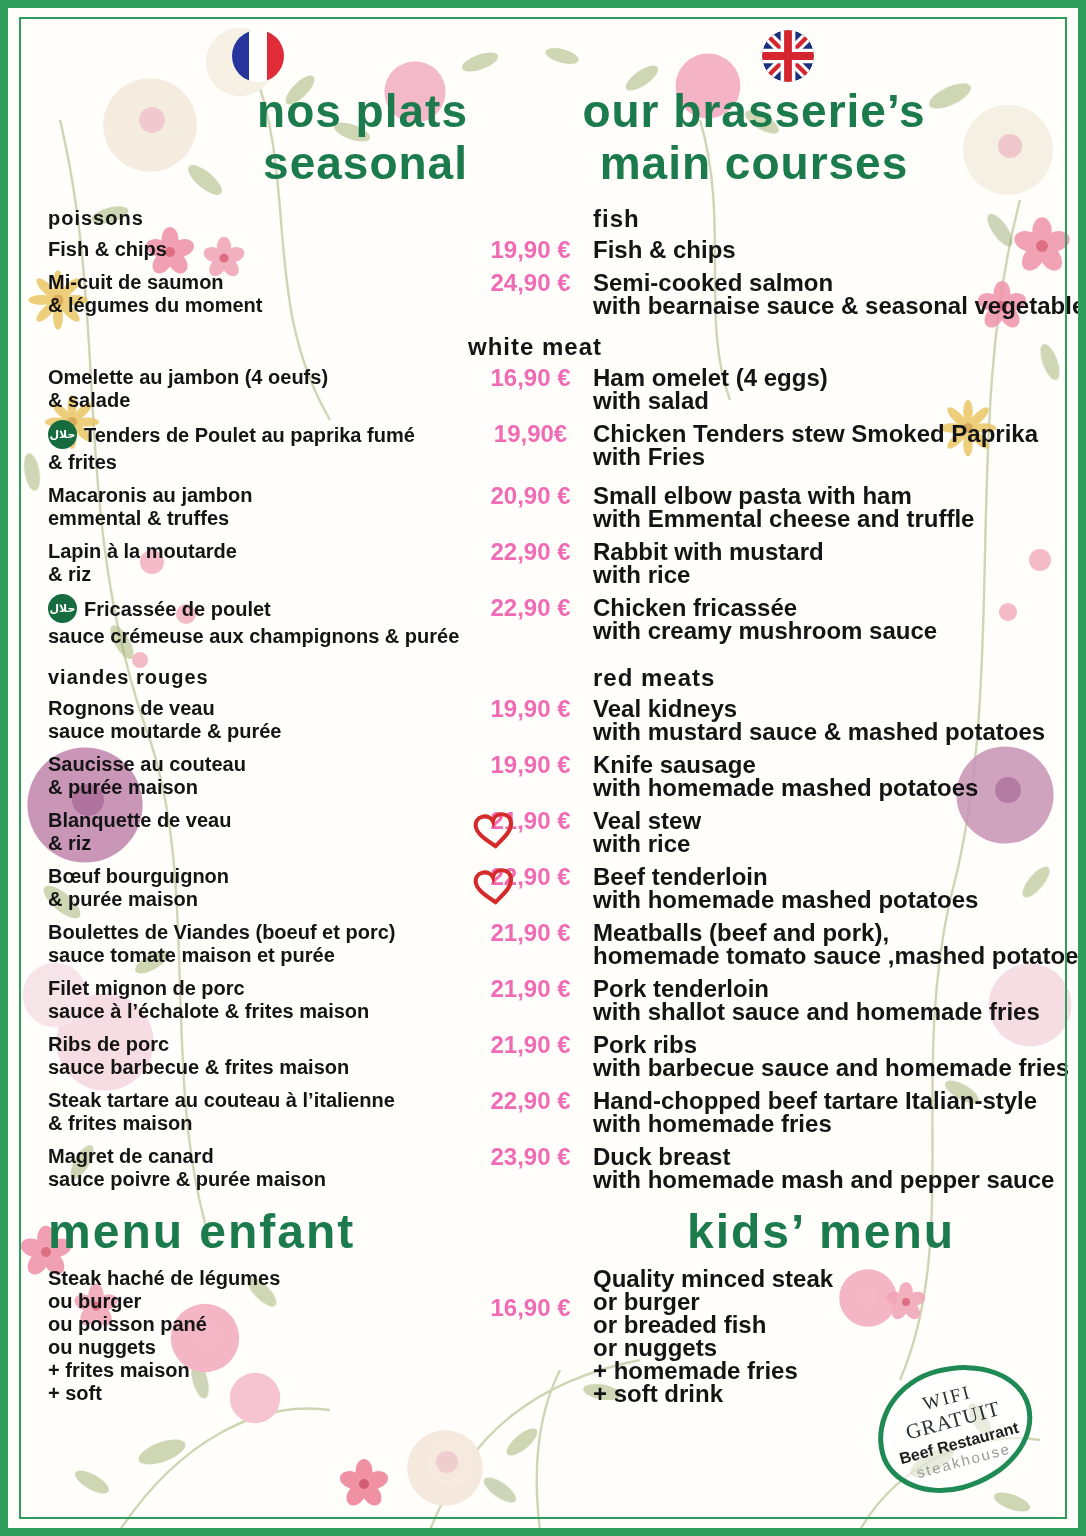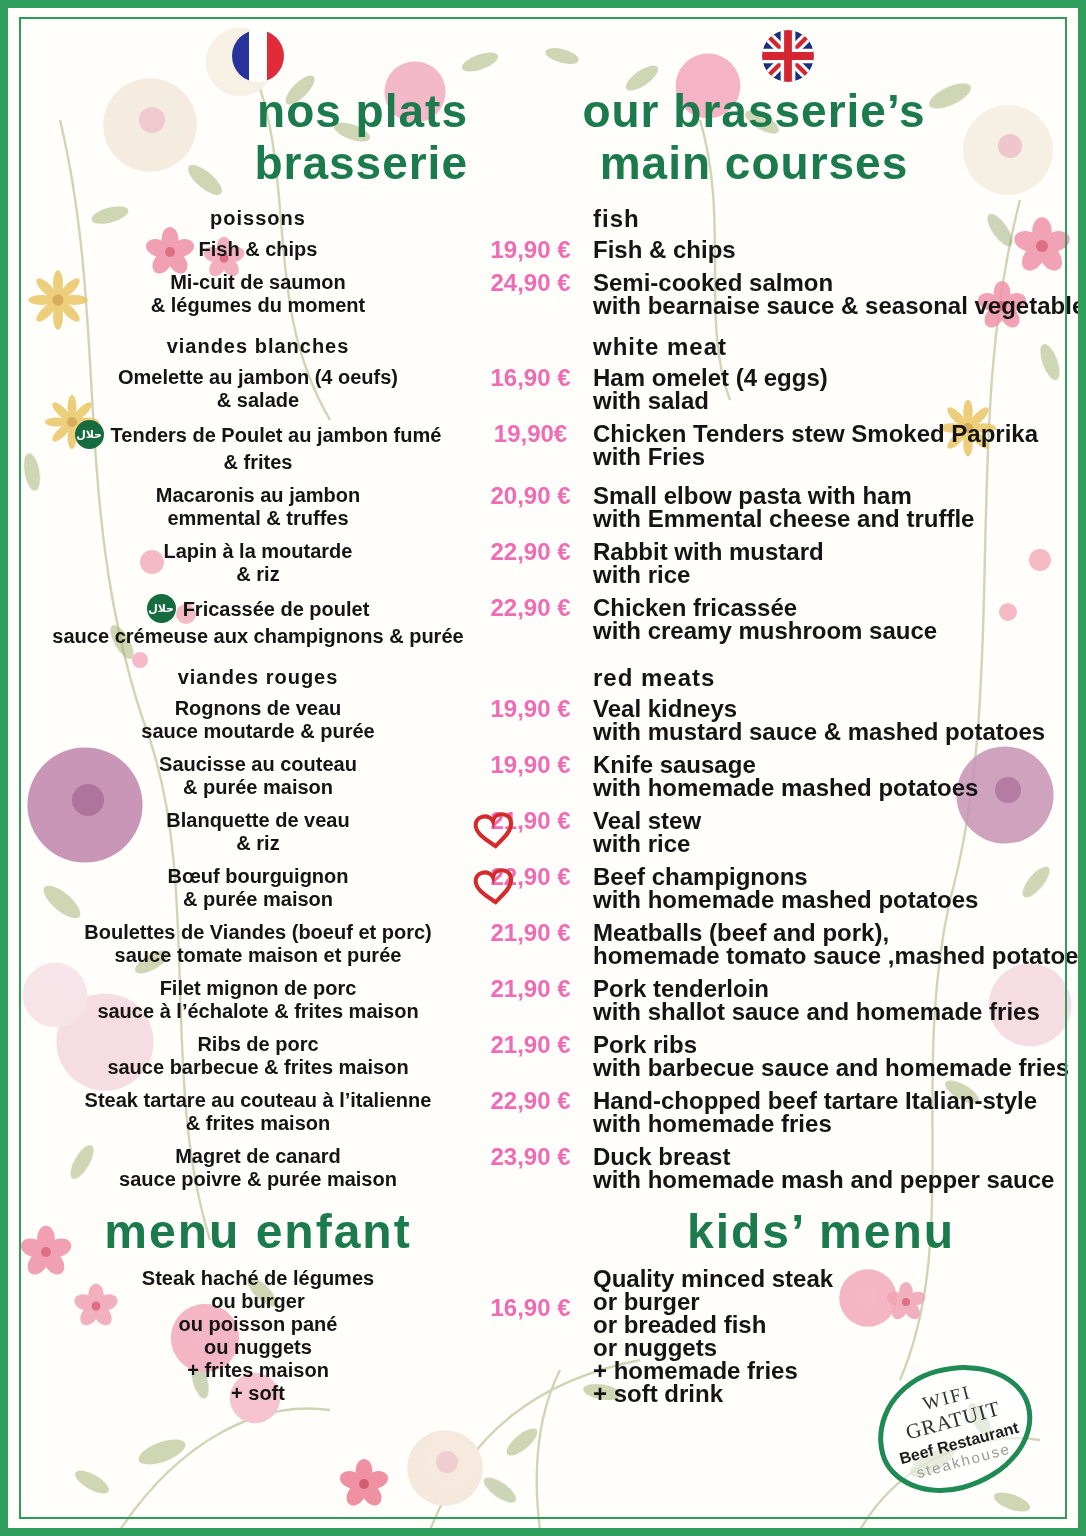--- a/index.html
+++ b/index.html
@@ -26,21 +26,21 @@
   .flag-fr { background:linear-gradient(90deg,#27349b 0 33.4%, #ffffff 33.4% 66.7%, #e02b38 66.7% 100%); }
   .flag-uk { transform:translateX(34px); }
   .title { margin:4px 0 0 0; font-size:46px; line-height:1.12; font-weight:bold; color:#1b7b4c; letter-spacing:1px; }
   .title-fr { text-align:right; }
   .title-en { text-align:center; }
 
   
   .row { margin-bottom:10px; }
   .header-row { margin:18px 0 8px 0; }
   .section-label { color:#f468b0; font-size:19px; font-weight:bold; letter-spacing:1px; }
-  .fr-cell { position:relative; text-align:center; font-weight:bold; font-size:20px; line-height:23px; color:#141414; }
+  .fr-cell { position:relative; text-align:left; font-weight:bold; font-size:20px; line-height:23px; color:#141414; }
   .en-cell { text-align:left; font-weight:bold; font-size:24px; line-height:23px; color:#141414; white-space:nowrap; }
   .price-cell { text-align:center; font-weight:bold; font-size:24px; line-height:23px; color:#f06ab4; white-space:nowrap; }
   .halal {
     display:inline-flex; width:29px; height:29px; border-radius:50%;
     background:#166b3f; color:#ffffff; align-items:center; justify-content:center;
     font-size:11px; font-family:"DejaVu Sans", sans-serif; vertical-align:middle;
     margin-right:7px; position:relative; top:-2px;
   }
   .heart { position:absolute; right:-48px; top:1px; width:44px; height:42px; transform:rotate(-6deg); }
 
@@ -202,21 +202,21 @@
   </svg>
 
   <div class="outer-border"></div>
   <div class="inner-border"></div>
 
   <div class="content">
 
     <div class="header-grid">
       <div class="col-fr">
         <span class="flag flag-fr"></span>
-        <h1 class="title title-fr"><span>nos plats</span><br><span>brasserie</span></h1>
+        <h1 class="title title-fr"><span>nos plats</span><br><span>seasonal</span></h1>
       </div>
       <div class="col-en">
         <svg class="flag flag-uk" width="52" height="52" viewBox="0 0 60 60">
           <clipPath id="ukclip">
               <circle cx="30" cy="30" r="30"></circle>
             </clipPath>
           <g clip-path="url(#ukclip)">
             <rect width="60" height="60" fill="#1b2f7d"></rect>
             <path d="M0 0 L60 60 M60 0 L0 60" stroke="#ffffff" stroke-width="12"></path>
             <path d="M0 0 L60 60 M60 0 L0 60" stroke="#d5252f" stroke-width="5"></path>
@@ -238,31 +238,30 @@
           <div class="fr-cell"><span>Fish &amp; chips</span></div>
           <div class="price-cell">19,90 €</div>
           <div class="en-cell"><span>Fish &amp; chips</span></div>
         </div>
         <div class="grid row item-row">
           <div class="fr-cell"><span>Mi-cuit de saumon</span><br><span>&amp; légumes du moment</span></div>
           <div class="price-cell">24,90 €</div>
           <div class="en-cell"><span>Semi-cooked salmon</span><br><span>with bearnaise sauce &amp; seasonal vegetable</span></div>
         </div>
         <div class="grid row header-row">
-          <div class="fr-cell section-label">viandes blanches</div>
           <div class="price-cell"></div>
           <div class="en-cell section-label">white meat</div>
         </div>
         <div class="grid row item-row">
           <div class="fr-cell"><span>Omelette au jambon (4 oeufs)</span><br><span>&amp; salade</span></div>
           <div class="price-cell">16,90 €</div>
           <div class="en-cell"><span>Ham omelet (4 eggs)</span><br><span>with salad</span></div>
         </div>
         <div class="grid row item-row">
-          <div class="fr-cell"><span class="halal">حلال</span><span>Tenders de Poulet au jambon fumé</span><br><span>&amp; frites</span></div>
+          <div class="fr-cell"><span class="halal">حلال</span><span>Tenders de Poulet au paprika fumé</span><br><span>&amp; frites</span></div>
           <div class="price-cell">19,90€</div>
           <div class="en-cell"><span>Chicken Tenders stew Smoked Paprika</span><br><span>with Fries</span></div>
         </div>
         <div class="grid row item-row">
           <div class="fr-cell"><span>Macaronis au jambon</span><br><span>emmental &amp; truffes</span></div>
           <div class="price-cell">20,90 €</div>
           <div class="en-cell"><span>Small elbow pasta with ham</span><br><span>with Emmental cheese and truffle</span></div>
         </div>
         <div class="grid row item-row">
           <div class="fr-cell"><span>Lapin à la moutarde</span><br><span>&amp; riz</span></div>
@@ -294,21 +293,21 @@
               <path d="M13 6.2 C11.6 1.2, 2.2 1.6, 2.6 8.4 C2.9 13.2, 8.6 17.2, 13 21 C17.4 17.2, 23.4 13.4, 23.5 8.2 C23.6 1.4, 14.4 1.0, 13 6.2 Z" fill="none" stroke="#d62a2a" stroke-width="2.4" stroke-linecap="round"></path>
             </svg></div>
           <div class="price-cell">21,90 €</div>
           <div class="en-cell"><span>Veal stew</span><br><span>with rice</span></div>
         </div>
         <div class="grid row item-row">
           <div class="fr-cell"><span>Bœuf bourguignon</span><br><span>&amp; purée maison</span><svg class="heart" viewBox="0 0 26 24">
               <path d="M13 6.2 C11.6 1.2, 2.2 1.6, 2.6 8.4 C2.9 13.2, 8.6 17.2, 13 21 C17.4 17.2, 23.4 13.4, 23.5 8.2 C23.6 1.4, 14.4 1.0, 13 6.2 Z" fill="none" stroke="#d62a2a" stroke-width="2.4" stroke-linecap="round"></path>
             </svg></div>
           <div class="price-cell">22,90 €</div>
-          <div class="en-cell"><span>Beef champignons</span><br><span>with homemade mashed potatoes</span></div>
+          <div class="en-cell"><span>Beef tenderloin</span><br><span>with homemade mashed potatoes</span></div>
         </div>
         <div class="grid row item-row">
           <div class="fr-cell"><span>Boulettes de Viandes (boeuf et porc)</span><br><span>sauce tomate maison et purée</span></div>
           <div class="price-cell">21,90 €</div>
           <div class="en-cell"><span>Meatballs (beef and pork),</span><br><span>homemade tomato sauce ,mashed potatoes</span></div>
         </div>
         <div class="grid row item-row">
           <div class="fr-cell"><span>Filet mignon de porc</span><br><span>sauce à l’échalote &amp; frites maison</span></div>
           <div class="price-cell">21,90 €</div>
           <div class="en-cell"><span>Pork tenderloin</span><br><span>with shallot sauce and homemade fries</span></div>

